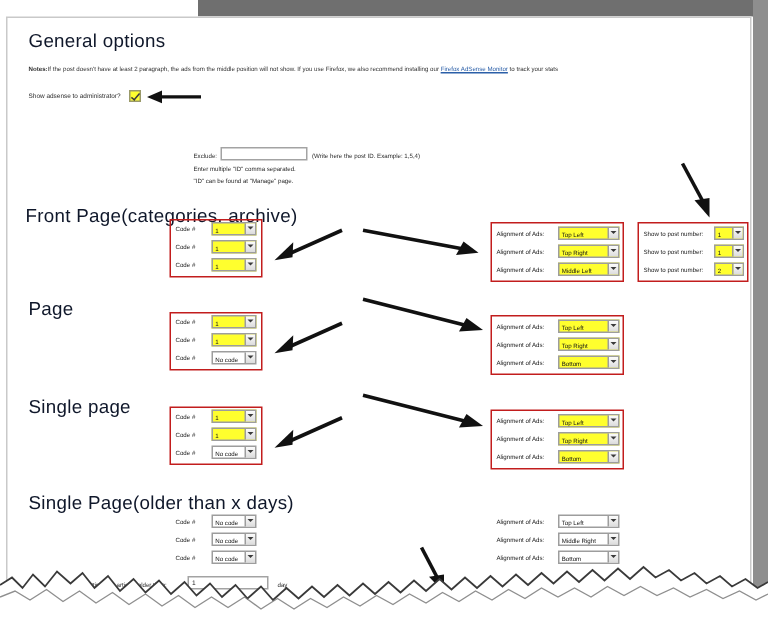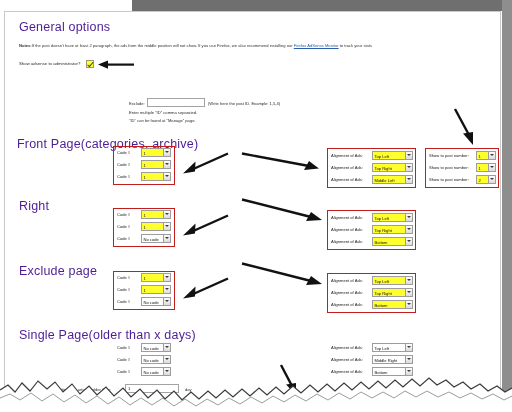--- a/index.html
+++ b/index.html
@@ -34,21 +34,21 @@
     background:#ffffff;
     border:1px solid #c9c9c9;
     box-sizing:border-box;
   }
   .panel-inner{position:absolute;inset:0;}
 
   h2.section{
     position:absolute;
     margin:0;
     font-weight:400;
-    color:#4c1d95;
+    color:#0f172a;
     font-size:12.5px;
     letter-spacing:.2px;
     white-space:nowrap;
   }
   .note{
     position:absolute;
     font-size:4.1px;
     color:#333;
     white-space:nowrap;
     letter-spacing:0px;
@@ -286,21 +286,21 @@
       </span>
     </div>
     <div class="row" style="left:424px;top:163px;">
       <span class="lbl">Show to post number:</span>
       <span class="sel hl" style="left:47px;top:0;width:20px;">
         <span class="val">2</span>
         <span class="arrowbox"></span>
       </span>
     </div>
 
-    <h2 class="section" style="left:14px;top:187px;">Right</h2>
+    <h2 class="section" style="left:14px;top:187px;">Page</h2>
 
     <div class="redbox" style="left:108px;top:196px;width:62px;height:39px;"></div>
     <div class="row" style="left:112px;top:198px;">
       <span class="lbl">Code #</span>
       <span class="sel hl" style="left:24px;top:0;width:30px;">
         <span class="val">1</span>
         <span class="arrowbox"></span>
       </span>
     </div>
     <div class="row" style="left:112px;top:210px;">
@@ -347,21 +347,21 @@
       </span>
     </div>
     <div class="row" style="left:326px;top:225px;">
       <span class="lbl">Alignment of Ads:</span>
       <span class="sel hl" style="left:41px;top:0;width:41px;">
         <span class="val">Bottom</span>
         <span class="arrowbox"></span>
       </span>
     </div>
 
-    <h2 class="section" style="left:14px;top:252px;">Exclude page</h2>
+    <h2 class="section" style="left:14px;top:252px;">Single page</h2>
 
     <div class="redbox" style="left:108px;top:259px;width:62px;height:39px;"></div>
     <div class="row" style="left:112px;top:261px;">
       <span class="lbl">Code #</span>
       <span class="sel hl" style="left:24px;top:0;width:30px;">
         <span class="val">1</span>
         <span class="arrowbox"></span>
       </span>
     </div>
     <div class="row" style="left:112px;top:273px;">

